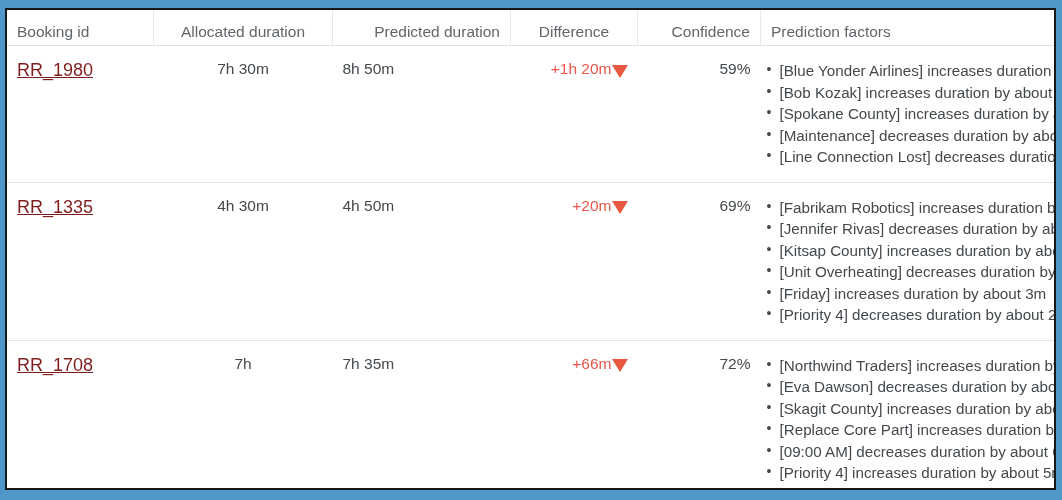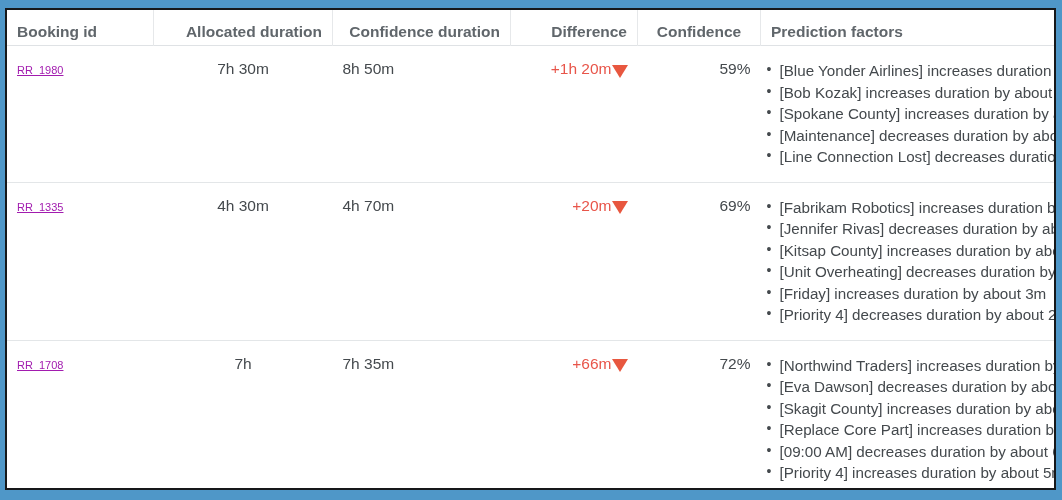--- a/index.html
+++ b/index.html
@@ -35,37 +35,37 @@
   }
 
   table.grid {
     width: 100%;
     border-collapse: collapse;
     table-layout: fixed;
   }
 
   
   thead th {
-    font-weight: bold;
+    font-weight: normal;
     font-size: 15.5px;
     color: #60666b;
     padding: 13px 10px 4px 10px;
     vertical-align: top;
     border-right: 1px solid #e6e8ea;
     background: #ffffff;
     white-space: nowrap;
   }
   thead th.last { border-right: none; }
   thead tr { border-bottom: 1px solid #dfe2e5; }
 
   th.c-booking  { text-align: left;  width: 126px; }
-  th.c-alloc    { text-align: right; width: 158px; }
+  th.c-alloc    { text-align: center; width: 158px; }
   th.c-pred     { text-align: right; width: 157px; }
-  th.c-diff     { text-align: right; width: 106px; }
-  th.c-conf     { text-align: center; width: 102px; }
+  th.c-diff     { width: 106px; }
+  th.c-conf     { text-align: right; width: 102px; }
   th.c-factors  { text-align: left; }
 
   
   tbody td {
     font-size: 15.5px;
     color: #44494d;
     padding: 14px 10px 14px 10px;
     vertical-align: top;
     border-bottom: 1px solid #e3e6e8;
     background: #ffffff;
@@ -73,23 +73,23 @@
   tbody tr.last-row td { border-bottom: none; }
 
   td.c-booking  { text-align: left; }
   td.c-alloc    { text-align: center; }
   td.c-pred     { text-align: left; }
   td.c-diff     { text-align: right; color: #e8554a; white-space: nowrap; }
   td.c-conf     { text-align: right; }
   td.c-factors  { text-align: left; padding-left: 6px; padding-right: 6px; }
 
   a.booking-link {
-    color: #a21caf;
+    color: #7f1d1d;
     text-decoration: underline;
-    font-size: 11px;
+    font-size: 18px;
     cursor: pointer;
   }
 
   .diff-wrap {
     display: inline-flex;
     align-items: center;
     justify-content: flex-end;
     gap: 0;
   }
   .tri-down {
@@ -128,21 +128,21 @@
 <body>
 
 <div id="frame">
   <div id="surface">
 
     <table class="grid">
       <thead>
         <tr>
           <th class="c-booking">Booking id</th>
           <th class="c-alloc">Allocated duration</th>
-          <th class="c-pred">Confidence duration</th>
+          <th class="c-pred">Predicted duration</th>
           <th class="c-diff">Difference</th>
           <th class="c-conf">Confidence</th>
           <th class="c-factors last">Prediction factors</th>
         </tr>
       </thead>
       <tbody id="table-body">
           <tr>
             <td class="c-booking"><a class="booking-link">RR_1980</a></td>
             <td class="c-alloc">7h 30m</td>
             <td class="c-pred">8h 50m</td>
@@ -157,21 +157,21 @@
                 <li>[Bob Kozak] increases duration by about 13m</li>
                 <li>[Spokane County] increases duration by about 6m</li>
                 <li>[Maintenance] decreases duration by about 4m</li>
                 <li>[Line Connection Lost] decreases duration by about 2m</li>
               </ul>
             </td>
           </tr>
           <tr>
             <td class="c-booking"><a class="booking-link">RR_1335</a></td>
             <td class="c-alloc">4h 30m</td>
-            <td class="c-pred">4h 70m</td>
+            <td class="c-pred">4h 50m</td>
             <td class="c-diff"><span class="diff-wrap">
                 <span>+20m</span>
                 <span class="tri-down"></span>
               </span></td>
             <td class="c-conf">69%</td>
             <td class="c-factors">
               <ul class="factors">
                 <li>[Fabrikam Robotics] increases duration by about 43m</li>
                 <li>[Jennifer Rivas] decreases duration by about 27m</li>
                 <li>[Kitsap County] increases duration by about 7m</li>

